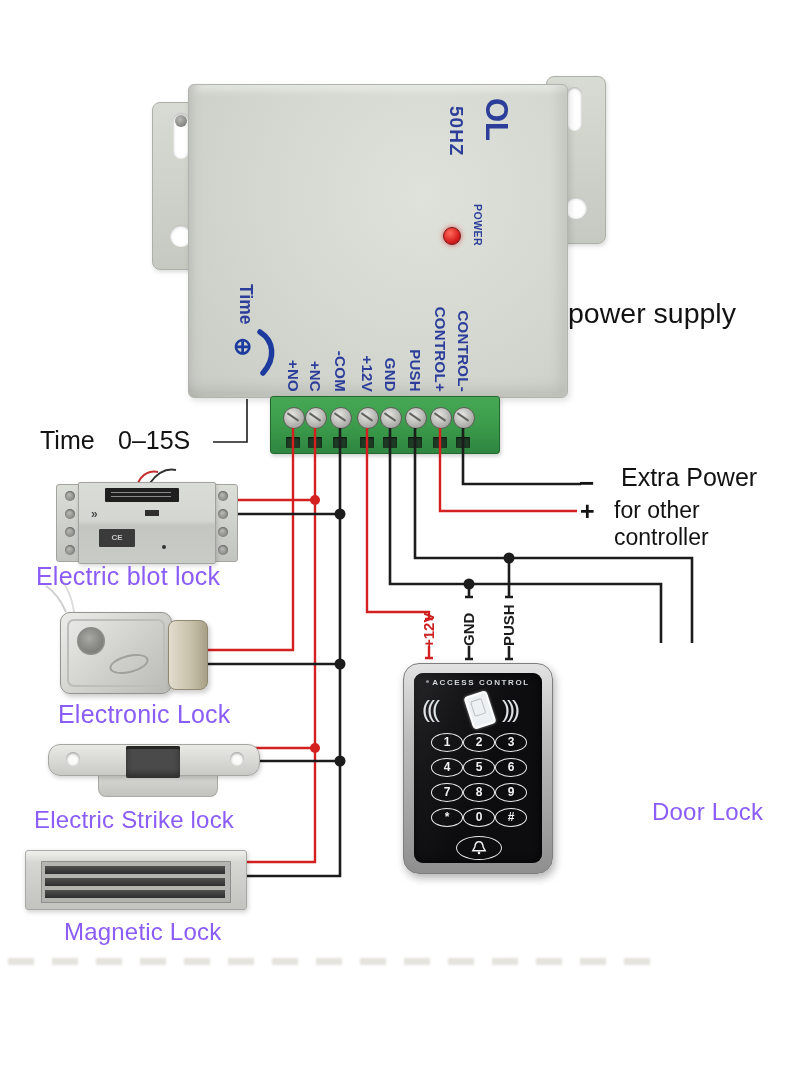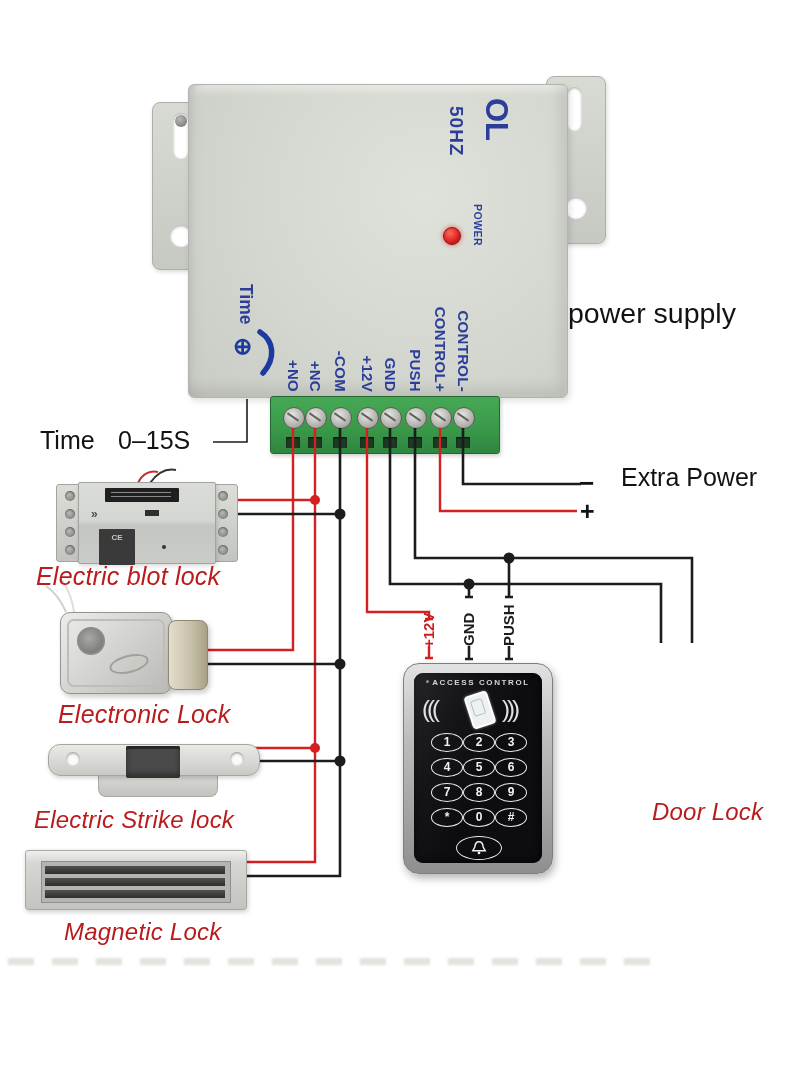--- a/index.html
+++ b/index.html
@@ -55,21 +55,21 @@
   .fl-hole{position:absolute;width:10px;height:10px;border-radius:50%;
     background:radial-gradient(circle at 40% 35%,#b9b9b5,#777773);box-shadow:inset 0 1px 2px rgba(0,0,0,.4);}
   .bolt-body{position:absolute;left:78px;top:482px;width:136px;height:80px;border-radius:2px;
     background:linear-gradient(180deg,#dadcd8 0%,#d4d6d2 47%,#c4c6c2 53%,#c9cbc7 100%);
     border:1px solid #a2a2a0;box-shadow:1px 2px 4px rgba(0,0,0,.15);}
   .bolt-strip{position:absolute;left:26px;top:5px;width:74px;height:14px;background:#1f1f1f;border-radius:1px;}
   .bolt-strip::after{content:"";position:absolute;left:6px;top:4px;width:60px;height:1px;background:#8a8a8a;
      box-shadow:0 4px 0 #8a8a8a;}
   .bolt-mark{position:absolute;left:12px;top:24px;font-size:12px;color:#4d4d4d;font-weight:bold;}
   .bolt-sq{position:absolute;left:66px;top:27px;width:14px;height:6px;background:#2f2f2f;}
-  .bolt-label2{position:absolute;left:20px;top:46px;width:36px;height:36px;background:#3a3a3a;border-radius:1px;
+  .bolt-label2{position:absolute;left:20px;top:46px;width:36px;height:18px;background:#3a3a3a;border-radius:1px;
     color:#c8c8c8;font-size:8px;text-align:center;line-height:18px;font-weight:bold;}
   .bolt-dot{position:absolute;left:83px;top:62px;width:4px;height:4px;border-radius:50%;background:#333;}
 
   .elock-body{position:absolute;left:60px;top:612px;width:110px;height:80px;border-radius:10px;
     background:linear-gradient(135deg,#ececea 0%,#cfcfcb 55%,#b9b9b5 100%);
     border:1px solid #93938f;box-shadow:2px 3px 5px rgba(0,0,0,.2);}
   .elock-inner{position:absolute;left:6px;top:6px;right:6px;bottom:6px;border:2px solid #bdbdb9;border-radius:7px;}
   .elock-hole{position:absolute;left:16px;top:14px;width:24px;height:24px;border-radius:50%;
     background:radial-gradient(circle at 42% 38%,#a8a8a4,#6e6e6a);border:2px solid #8b8b87;}
   .elock-brand{position:absolute;left:48px;top:42px;width:36px;height:14px;border:2px solid #a0a09c;
@@ -87,21 +87,21 @@
   .strike-lip{position:absolute;left:98px;top:774px;width:118px;height:22px;border-radius:0 0 8px 8px;
     background:linear-gradient(180deg,#d9d9d5,#c2c2be);border:1px solid #a9a9a5;border-top:none;}
 
   .mag-bar{position:absolute;left:25px;top:850px;width:220px;height:58px;border-radius:3px;
     background:linear-gradient(180deg,#f0f0ee 0%,#d6d6d2 20%,#c3c3bf 100%);
     border:1px solid #a8a8a4;box-shadow:1px 2px 5px rgba(0,0,0,.2);}
   .mag-inner{position:absolute;left:15px;top:10px;width:188px;height:40px;background:#b4b4b0;
     border:1px solid #8f8f8b;}
   .mag-strip{position:absolute;left:3px;width:180px;height:8px;background:linear-gradient(180deg,#50504e,#2e2e30);}
 
-  .dev-label{position:absolute;font-size:25px;color:#b91c1c;letter-spacing:.2px;font-style:italic;}
+  .dev-label{position:absolute;font-size:25px;color:#8b5cf6;letter-spacing:.2px;}
 
   
   .ac-frame{position:absolute;left:403px;top:663px;width:148px;height:209px;border-radius:16px;
     background:linear-gradient(180deg,#e2e2e2 0%,#bdbdbd 35%,#8f8f8f 100%);
     border:1px solid #7e7e7e;box-shadow:2px 4px 8px rgba(0,0,0,.3);}
   .ac-face{position:absolute;left:10px;top:9px;width:128px;height:190px;border-radius:9px;background:#0d0d10;
     box-shadow:inset 0 0 8px rgba(0,0,0,.9);overflow:hidden;}
   .ac-gloss{position:absolute;left:0;top:0;right:0;bottom:0;border-radius:9px;
     background:linear-gradient(115deg,rgba(255,255,255,.10) 0%,rgba(255,255,255,.03) 30%,transparent 55%);}
   .ac-title{position:absolute;left:0;top:5px;width:100%;text-align:center;font-size:8px;letter-spacing:1.6px;
@@ -244,20 +244,21 @@
       <circle cx="469" cy="584" r="5.5" fill="#1c1c1c"></circle>
       <circle cx="509" cy="558" r="5.5" fill="#1c1c1c"></circle>
     </g>
   </svg>
 
   <div class="note" style="left:40px;top:426px;font-size:25px;">Time</div>
   <div class="note" style="left:118px;top:426px;font-size:25px;">0–15S</div>
   <div class="note" style="left:579px;top:468px;font-size:26px;font-weight:bold;">−</div>
   <div class="note" style="left:621px;top:463px;font-size:25px;">Extra Power</div>
   <div class="note" style="left:580px;top:497px;font-size:25px;font-weight:bold;">+</div>
+  <div class="note" style="left:614px;top:497px;font-size:23px;">for other controller</div>
   <div class="note" style="left:568px;top:297px;font-size:28.5px;">power supply</div>
 
   <div class="vtext-ccw red-label" style="left:420px;top:648px;">+12V</div>
   <div class="vtext-ccw" style="left:460px;top:646px;">GND</div>
   <div class="vtext-ccw" style="left:500px;top:646px;">PUSH</div>
 
   <div>
     <div class="flange" style="left:56px;top:484px;">
       <div class="fl-hole" style="left:8px;top:6px;"></div>
         <div class="fl-hole" style="left:8px;top:24px;"></div>

